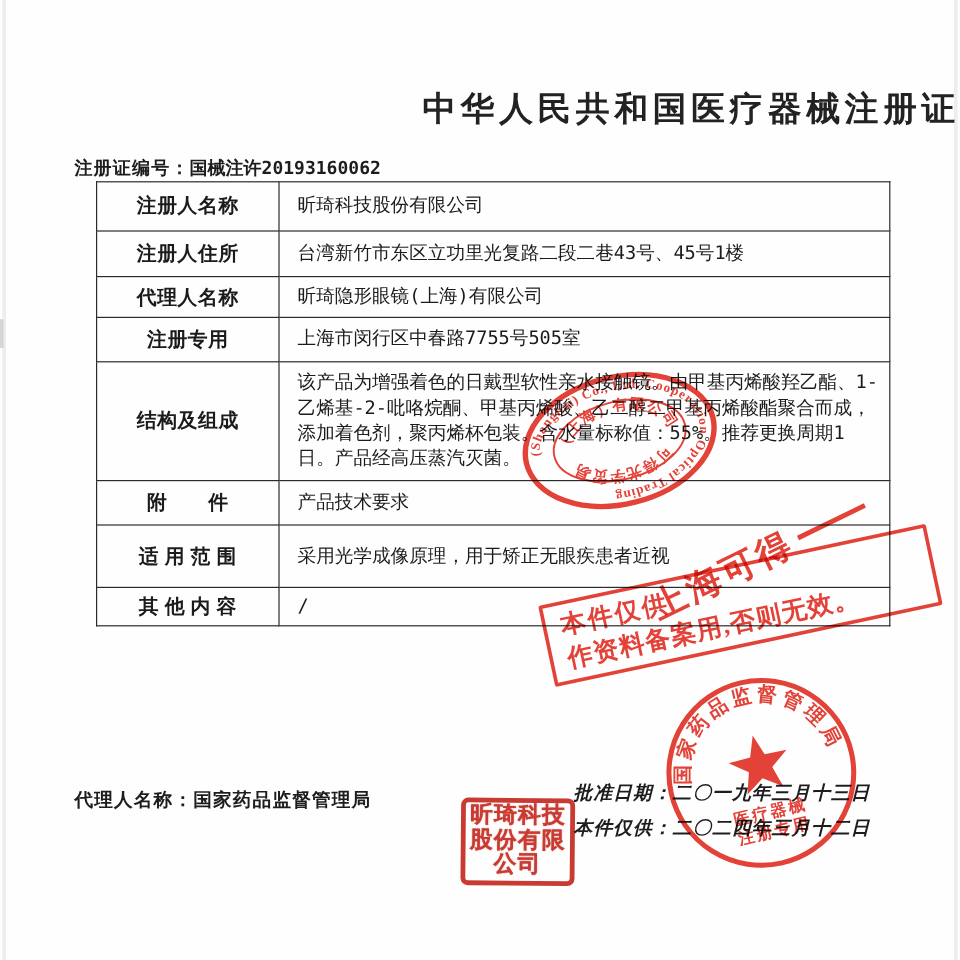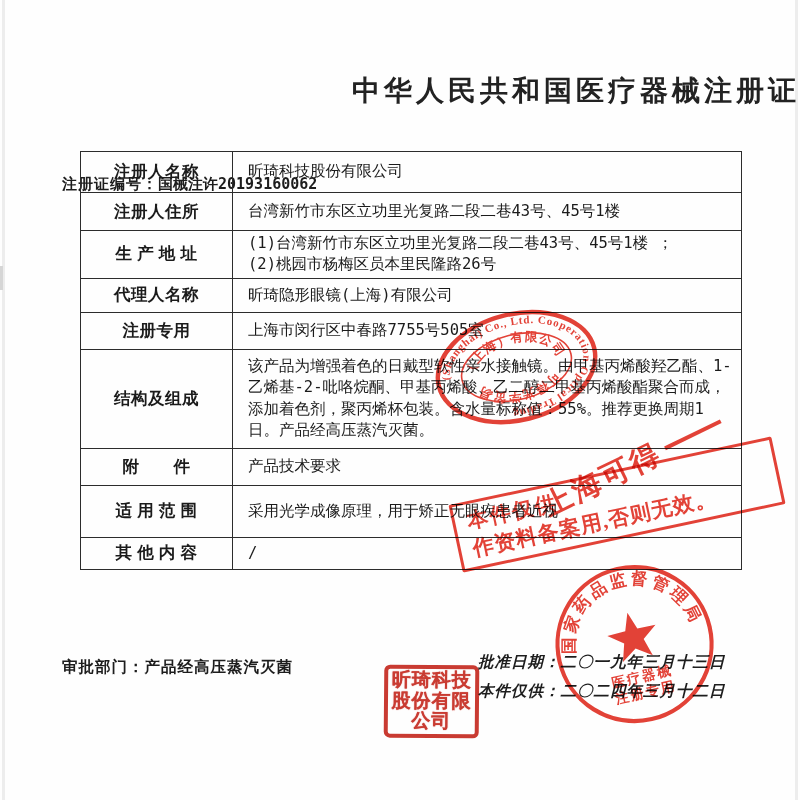--- a/index.html
+++ b/index.html
@@ -5,21 +5,21 @@
   html,body{margin:0;padding:0;background:#ffffff;}
   .page{position:relative;width:800px;height:800px;background:#fefefe;overflow:hidden;
         font-family:"Liberation Serif",serif;color:#1d1d1d;}
   .scan-edge{position:absolute;top:0;height:800px;width:3px;background:#ededed;}
   .scan-edge.left{left:2px;}
   .scan-edge.right{right:2px;}
   .scan-mark{position:absolute;left:0;top:266px;width:3px;height:24px;background:#d6d6d6;}
 
   .doc-title{position:absolute;top:72px;left:0;width:100%;text-align:right;
              font-size:28px;font-weight:bold;letter-spacing:4px;color:#222;}
-  .regno-line{position:absolute;top:131px;left:62px;font-size:15px;font-weight:bold;letter-spacing:1px;margin-top:44px;}
+  .regno-line{position:absolute;top:131px;left:62px;font-size:15px;font-weight:bold;letter-spacing:1px;}
   .regno-num{font-family:"DejaVu Sans Mono","Liberation Serif",serif;letter-spacing:0;}
 
   table.cert{position:absolute;top:151px;left:80px;width:662px;border-collapse:collapse;
              table-layout:fixed;border-radius:31px;}
   table.cert td{border:1.8px solid #2c2c2c;vertical-align:middle;}
   td.lab{width:149px;text-align:center;font-weight:bold;font-size:16.5px;
          letter-spacing:0.5px;white-space:pre;color:#1b1b1b;}
   td.val{padding:2px 8px 2px 15px;font-size:15.5px;line-height:1.38;white-space:pre-wrap;
          font-family:"DejaVu Sans Mono","Liberation Serif",serif;color:#1b1b1b;}
 
@@ -64,25 +64,20 @@
     <tbody>
         <tr>
       <td class="lab" style="height:38px">注册人名称</td>
       <td class="val">昕琦科技股份有限公司</td>
     </tr>
     <tr>
       <td class="lab" style="height:35px">注册人住所</td>
       <td class="val">台湾新竹市东区立功里光复路二段二巷43号、45号1楼</td>
     </tr>
     <tr>
-      <td class="lab" style="height:43px">生 产 地 址</td>
-      <td class="val">(1)台湾新竹市东区立功里光复路二段二巷43号、45号1楼 ；
-(2)桃园市杨梅区员本里民隆路26号</td>
-    </tr>
-    <tr>
       <td class="lab" style="height:31px">代理人名称</td>
       <td class="val">昕琦隐形眼镜(上海)有限公司</td>
     </tr>
     <tr>
       <td class="lab" style="height:34px">注册专用</td>
       <td class="val">上海市闵行区中春路7755号505室</td>
     </tr>
     <tr>
       <td class="lab" style="height:96px">结构及组成</td>
       <td class="val">该产品为增强着色的日戴型软性亲水接触镜。由甲基丙烯酸羟乙酯、1-乙烯基-2-吡咯烷酮、甲基丙烯酸、乙二醇二甲基丙烯酸酯聚合而成，添加着色剂，聚丙烯杯包装。含水量标称值：55%。推荐更换周期1日。产品经高压蒸汽灭菌。</td>
@@ -95,21 +90,21 @@
       <td class="lab" style="height:49px">适 用 范 围</td>
       <td class="val">采用光学成像原理，用于矫正无眼疾患者近视</td>
     </tr>
     <tr>
       <td class="lab" style="height:29px">其 他 内 容</td>
       <td class="val">/</td>
     </tr>
   </tbody>
     </table>
 
-  <div class="approve-dept">审批部门：产品经高压蒸汽灭菌</div>
+  <div class="approve-dept">代理人名称：国家药品监督管理局</div>
   <div class="dates">
     <div>批准日期：二〇一九年三月十三日</div>
     <div>本件仅供：二〇二四年三月十二日</div>
   </div>
 
   <div class="stamp" style="left:430px;top:307px;transform:rotate(-14deg);">
     <svg width="174" height="120" viewBox="0 0 174 120">
       <ellipse cx="87" cy="60" rx="80" ry="53" fill="none" stroke="#e0271b" stroke-width="4.5"></ellipse>
       <ellipse cx="87" cy="60" rx="56" ry="32.5" fill="none" stroke="#e0271b" stroke-width="1.6"></ellipse>
       <defs>

